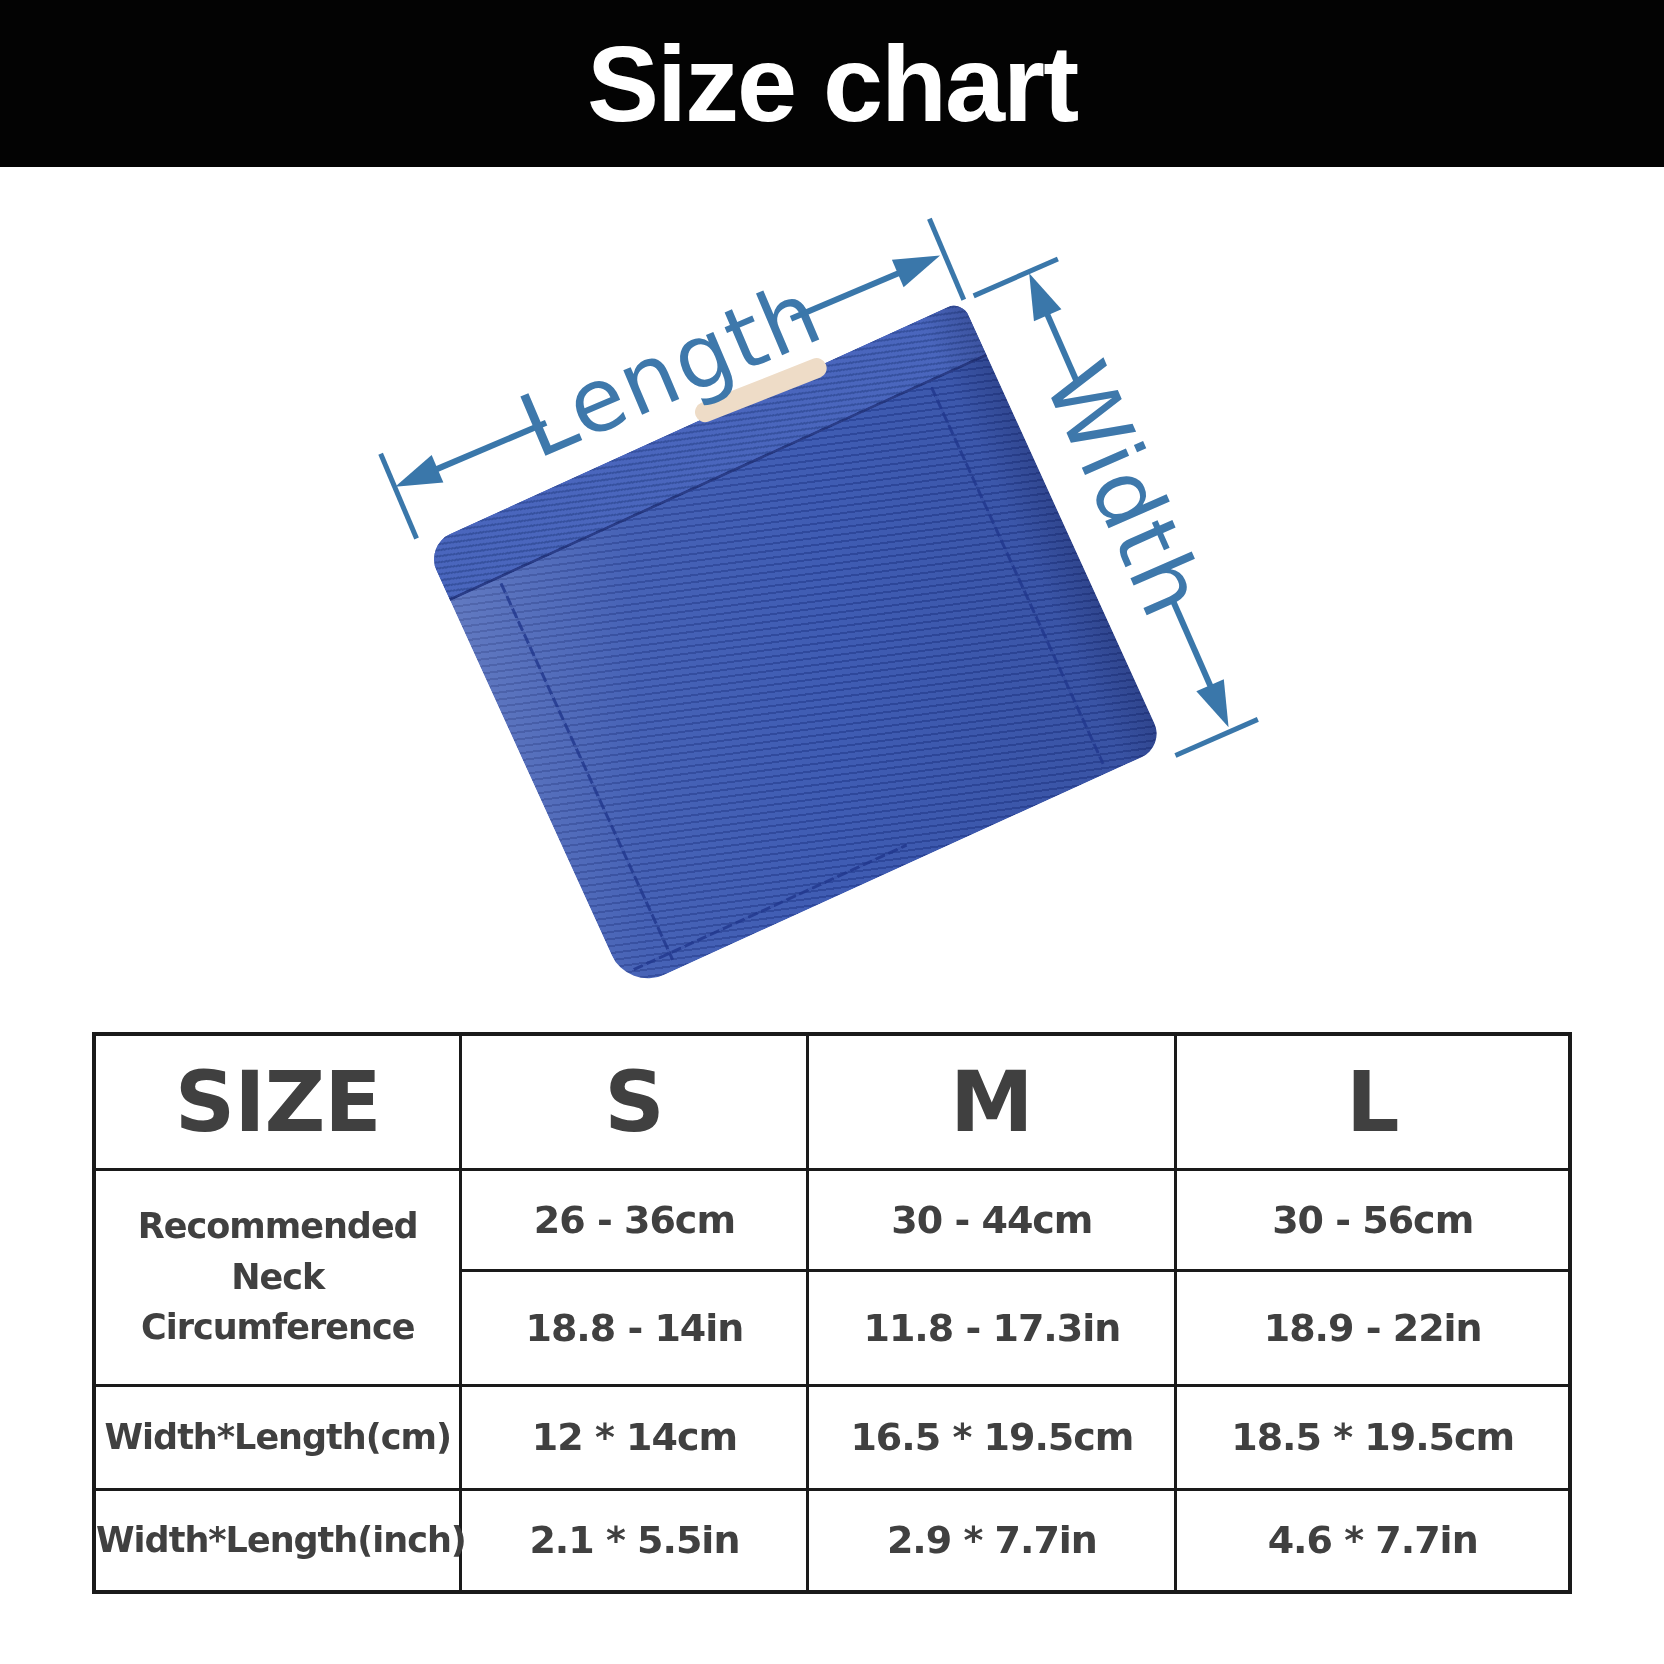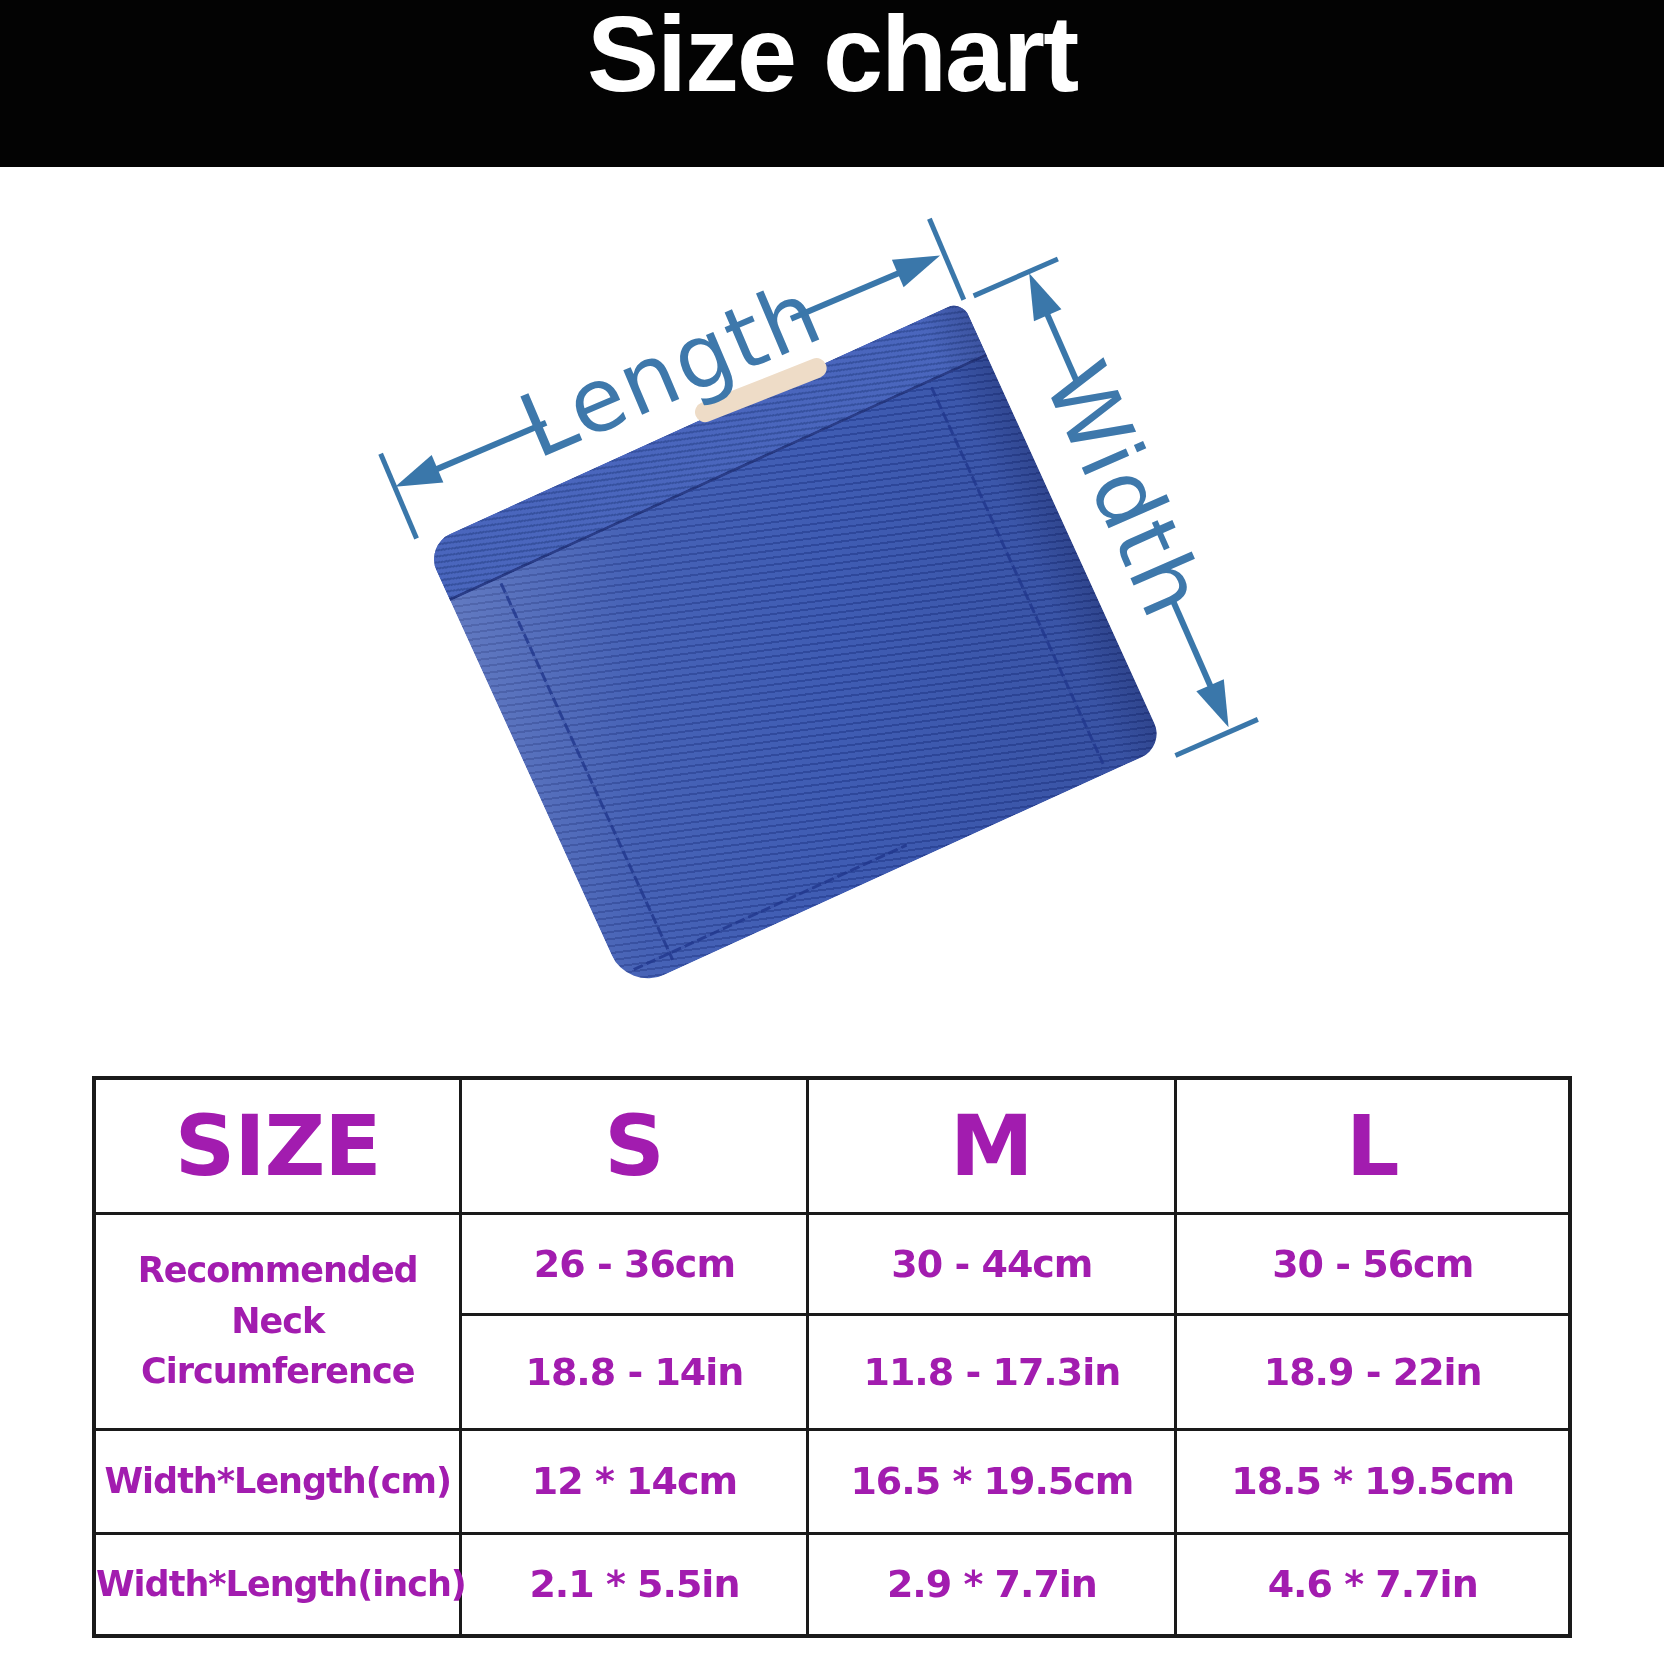--- a/index.html
+++ b/index.html
@@ -1,21 +1,21 @@
 <!DOCTYPE html>
 <html><head>
 <meta charset="utf-8">
 <style>
   html,body{margin:0;padding:0;background:#ffffff;}
   body{width:1664px;height:1664px;position:relative;overflow:hidden;
        font-family:"DejaVu Sans",sans-serif;}
 
   
   .banner{position:absolute;left:0;top:0;width:1664px;height:167px;background:#030303;
-          display:flex;justify-content:center;}
+          display:flex;align-items:center;justify-content:center;}
   .banner h1{margin:0;color:#ffffff;font-family:"Liberation Sans",sans-serif;
              font-size:108px;font-weight:700;letter-spacing:-2px;line-height:1;}
 
   
   .fabric{position:absolute;left:500px;top:401px;width:590px;height:490px;
           transform:rotate(-24.5deg);
           border-radius:28px 16px 26px 40px;
           background:
             linear-gradient(112deg, rgba(255,255,255,0.20) 0%, rgba(255,255,255,0.04) 28%,
                             rgba(0,0,0,0) 55%, rgba(8,10,40,0.10) 92%),
@@ -59,23 +59,23 @@
   
   .dim-width .t1{left:-6px;top:-32px;height:92px;}
   .dim-width .a1{left:-2px;}
   .dim-width .s1{left:40px;width:76px;}
   .dim-width .lab{left:96px;width:278px;}
   .dim-width .s2{left:356px;width:100px;}
   .dim-width .a2{left:448px;}
   .dim-width .t2{left:496px;top:-30px;height:90px;}
 
   
-  table.size{position:absolute;left:92px;top:1076px;width:1480px;height:558px;
+  table.size{position:absolute;left:92px;top:1032px;width:1480px;height:558px;
              border-collapse:collapse;table-layout:fixed;background:#ffffff;
-             color:#a21caf;}
+             color:#404040;}
   table.size col.c0{width:24.86%;} table.size col.c1{width:23.51%;}
   table.size col.c2{width:24.93%;} table.size col.c3{width:26.70%;}
   table.size th,table.size td{border:3px solid #1a1a1a;text-align:center;vertical-align:middle;
              font-weight:700;padding:0;}
   table.size{border:4px solid #1a1a1a;}
   tr.r-head{height:135px;} tr.r-cm{height:101px;} tr.r-in{height:115px;}
   tr.r-wlcm{height:104px;} tr.r-wlin{height:103px;}
   .h-size{font-size:84px;letter-spacing:-1px;}
   .h-sml{font-size:84px;}
   .cell-val{font-size:38px;letter-spacing:-1px;}

